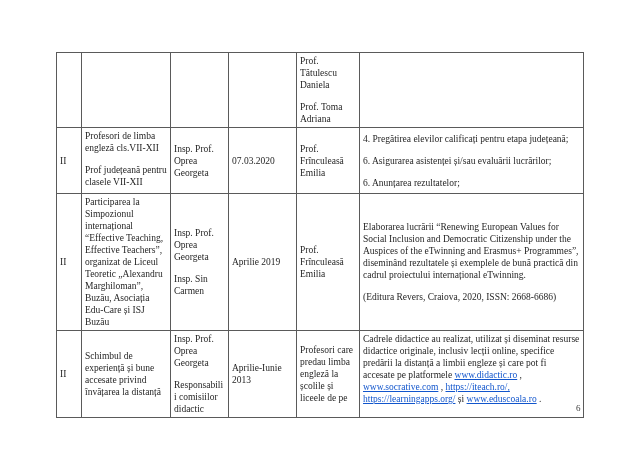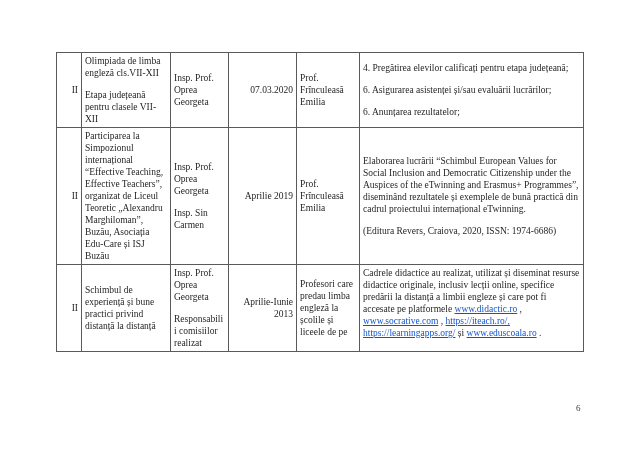--- a/index.html
+++ b/index.html
@@ -14,21 +14,21 @@
   }
   td {
     border:1px solid #5a5a5a;
     padding:2px 3px;
     font-size:9.5px; line-height:12px;
     vertical-align:middle;
     overflow:hidden;
     word-wrap:break-word;
   }
   td.top { vertical-align:top; }
-  td.ctr { text-align:right; }
+  td.ctr { text-align:left; }
   td p { margin:0 0 10px 0; }
   td p:last-child { margin-bottom:0; }
   a.doclink { color:#1155CC; text-decoration:underline; cursor:pointer; }
   .page-number {
     position:absolute; top:403px; left:576px;
     font-size:9px; color:#3a3a3a;
   }
 </style>
 </head>
 <body>
@@ -38,26 +38,37 @@
     <colgroup>
       <col style="width:25px">
       <col style="width:89px">
       <col style="width:58px">
       <col style="width:68px">
       <col style="width:63px">
       <col style="width:224px">
     </colgroup>
 
     <tbody>
+        <tr style="height:63px;">
+      <td class="ctr"></td>
+      <td></td>
+      <td></td>
+      <td class="ctr"></td>
+      <td class="top">
+        <p>Prof. Tătulescu Daniela</p>
+        <p>Prof. Toma Adriana</p>
+      </td>
+      <td></td>
+    </tr>
 
     <tr style="height:66px;">
       <td class="ctr">II</td>
       <td class="top">
-        <p>Olimpiada de limba engleză cls.VII-XII</p>
-        <p>Etapa județeană pentru clasele VII-XII</p>
+        <p>Profesori de limba engleză cls.VII-XII</p>
+        <p>Prof județeană pentru clasele VII-XII</p>
       </td>
       <td>
         <p>Insp. Prof. Oprea Georgeta</p>
       </td>
       <td class="ctr">07.03.2020</td>
       <td>
         <p>Prof. Frînculeasă Emilia</p>
       </td>
       <td>
         <p>4. Pregătirea elevilor calificați pentru etapa județeană;</p>
@@ -73,33 +84,33 @@
       </td>
       <td>
         <p>Insp. Prof. Oprea Georgeta</p>
         <p>Insp. Sin Carmen</p>
       </td>
       <td class="ctr">Aprilie 2019</td>
       <td>
         <p>Prof. Frînculeasă Emilia</p>
       </td>
       <td>
-        <p>Elaborarea lucrării “Schimbul European Values for Social Inclusion and Democratic Citizenship under the Auspices of the eTwinning and Erasmus+ Programmes”, diseminând rezultatele și exemplele de bună practică din cadrul proiectului internațional eTwinning.</p>
-        <p>(Editura Revers, Craiova, 2020, ISSN: 1974-6686)</p>
+        <p>Elaborarea lucrării “Renewing European Values for Social Inclusion and Democratic Citizenship under the Auspices of the eTwinning and Erasmus+ Programmes”, diseminând rezultatele și exemplele de bună practică din cadrul proiectului internațional eTwinning.</p>
+        <p>(Editura Revers, Craiova, 2020, ISSN: 2668-6686)</p>
       </td>
     </tr>
 
     <tr style="height:86px;">
       <td class="ctr">II</td>
       <td>
-        <p>Schimbul de experiență și bune practici privind distanță la distanță</p>
+        <p>Schimbul de experiență și bune accesate privind învățarea la distanță</p>
       </td>
       <td class="top">
         <p>Insp. Prof. Oprea Georgeta</p>
-        <p>Responsabilii comisiilor realizat</p>
+        <p>Responsabilii comisiilor didactic</p>
       </td>
       <td class="ctr">Aprilie-Iunie 2013</td>
       <td>
         <p>Profesori care predau limba engleză la școlile și liceele de pe</p>
       </td>
       <td class="top">
         <p><span>Cadrele didactice au realizat, utilizat  și diseminat resurse didactice originale, inclusiv lecții online, specifice predării la distanță a limbii engleze și care  pot fi accesate pe platformele </span><a class="doclink">www.didactic.ro</a><span> , </span><a class="doclink">www.socrative.com</a><span> , </span><a class="doclink">https://iteach.ro/,</a><span>  </span><a class="doclink">https://learningapps.org/</a><span>   și </span><a class="doclink">www.eduscoala.ro</a><span> .</span></p>
       </td>
     </tr>
   </tbody>

